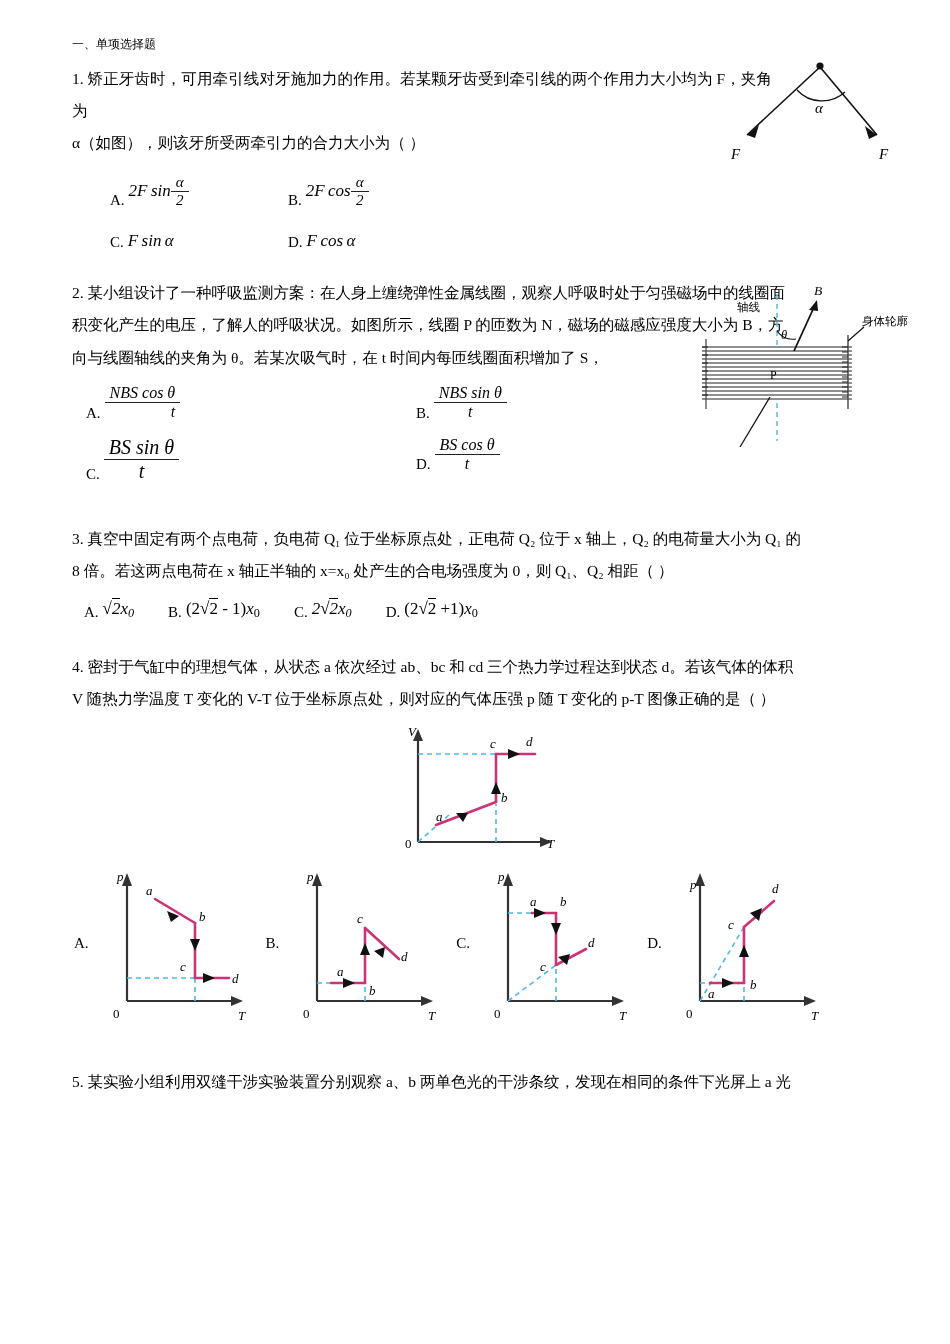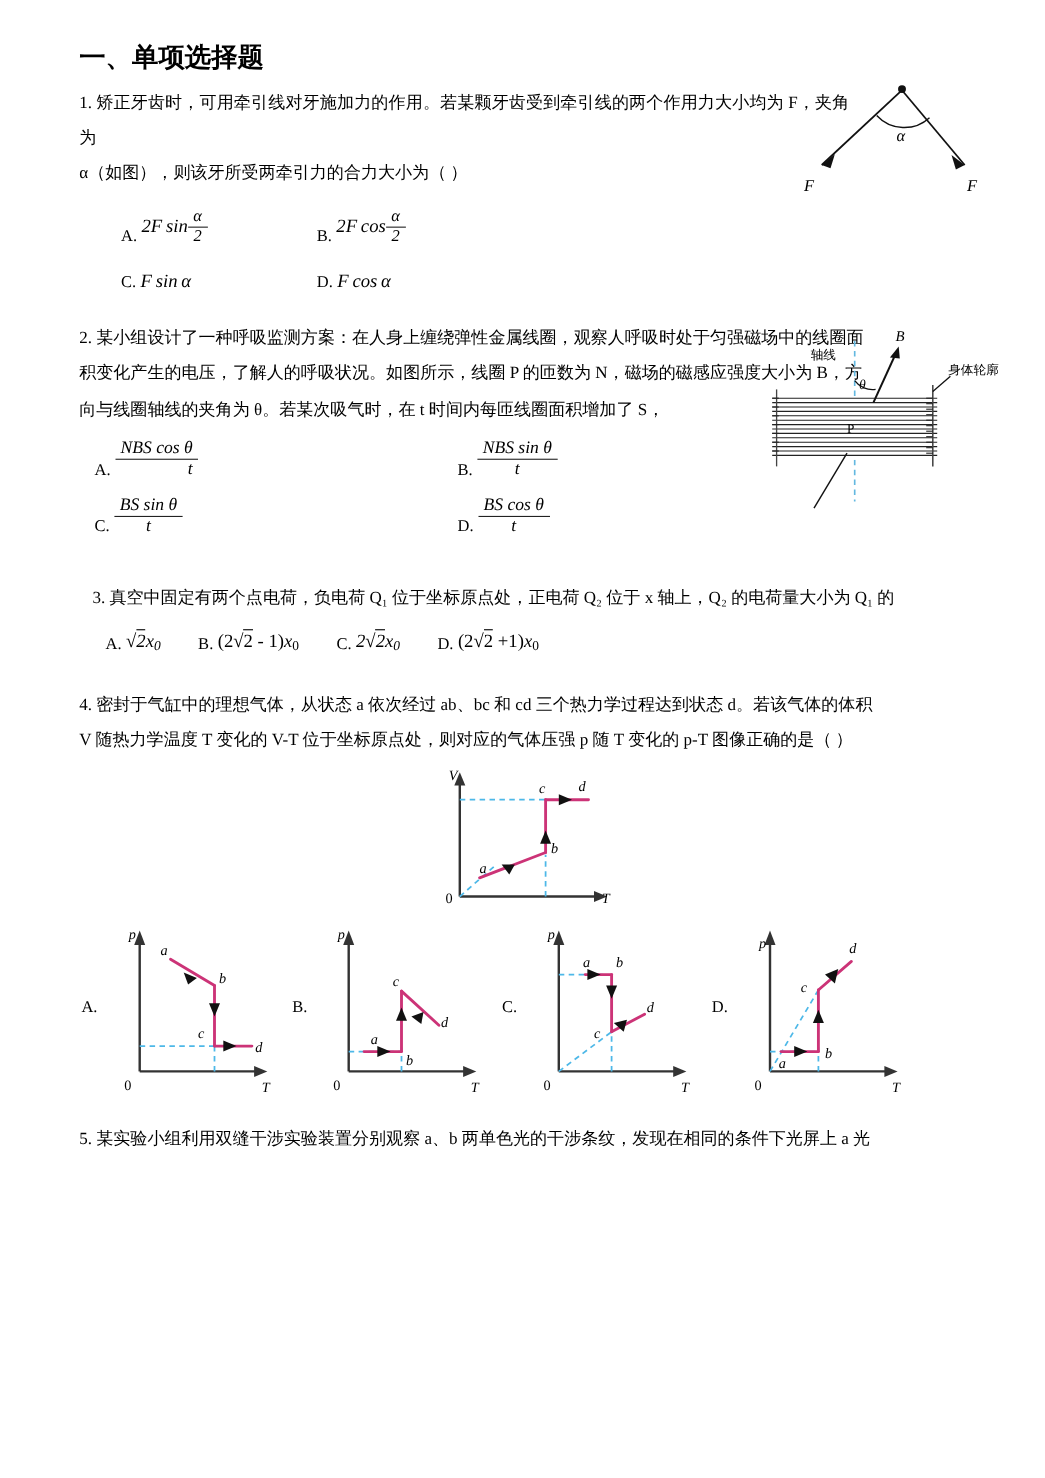--- a/index.html
+++ b/index.html
@@ -16,21 +16,21 @@
 
   .doc-title {
     text-align:center;
     font-size:25px;
     font-weight:bold;
     letter-spacing:1px;
     margin:72px 0 0 0;
     font-family:"Liberation Sans","DejaVu Sans",sans-serif;
   }
   .section-head {
-    font-size:24px; font-weight:bold; margin:36px 0 10px 0;
+    font-size:12px; font-weight:normal; margin:36px 0 10px 0;
     font-family:"Liberation Sans","DejaVu Sans",sans-serif;
   }
   .qtext {
     font-size:15.5px; line-height:2.08; text-align:justify;
     margin:0; padding:0;
   }
   .q-block { position:relative; margin-top:6px; }
   i, .it { font-style:italic; }
   .sub { font-size:0.72em; vertical-align:-0.25em; }
 
@@ -128,21 +128,21 @@
         <span class="frac math" style="font-size:16px;">
           <span class="num">NBS sin θ</span>
           <span class="den">t</span>
         </span>
       </div>
     </div>
 
     <div class="opt-row" style="margin-top:14px; padding-left:14px;">
       <div class="opt" style="width:330px;">
         <span class="lab">C.</span>
-        <span class="frac math" style="font-size:16px;">
+        <span class="frac math" style="font-size:20px;">
           <span class="num">BS sin θ</span>
           <span class="den">t</span>
         </span>
       </div>
       <div class="opt">
         <span class="lab">D.</span>
         <span class="frac math" style="font-size:16px;">
           <span class="num">BS cos θ</span>
           <span class="den">t</span>
         </span>
@@ -209,23 +209,26 @@
 
         <text x="55" y="42" font-size="11.5" font-family="Liberation Sans, sans-serif">轴线</text>
         <text x="132" y="26" font-size="13.5" font-style="italic" font-family="Liberation Serif, serif">B</text>
         <text x="99" y="70" font-size="12.5" font-style="italic" font-family="Liberation Serif, serif">θ</text>
         <text x="180" y="56" font-size="11.5" font-family="Liberation Sans, sans-serif">身体轮廓</text>
         <text x="88" y="110" font-size="12" font-family="Liberation Serif, serif">P</text>
       </svg>
     </div>
   </div>
 
-  <div class="q-block" style="margin-top:40px;margin-left:12px;">
+  <div class="q-block" style="margin-top:40px;">
     <div class="qtext" style="width:806px;">
       <span>3. 真空中固定有两个点电荷，负电荷 Q₁ 位于坐标原点处，正电荷 Q₂ 位于 x 轴上，Q₂ 的电荷量大小为 Q₁ 的</span>
+    </div>
+    <div class="qtext" style="width:806px;">
+      <span>8 倍。若这两点电荷在 x 轴正半轴的 x=x₀ 处产生的合电场强度为 0，则 Q₁、Q₂ 相距（     ）</span>
     </div>
     <div class="opt-row" style="margin-top:12px; padding-left:12px; align-items:flex-end;">
       <div class="opt">
         <span class="lab">A.</span>
         <span class="math">√<span style="border-top:1px solid #000;">2</span><i>x</i><span class="sub">0</span></span>
       </div>
       <div class="opt" style="margin-left:34px;">
         <span class="lab">B.</span>
         <span class="math upr">(2√<span style="border-top:1px solid #000;">2</span> - 1)<i>x</i><span class="sub">0</span></span>
       </div>
@@ -398,19 +401,19 @@
           <text x="44" y="137" font-size="13" font-style="italic" font-family="Liberation Serif, serif">a</text>
           <text x="86" y="128" font-size="13" font-style="italic" font-family="Liberation Serif, serif">b</text>
           <text x="64" y="68" font-size="13" font-style="italic" font-family="Liberation Serif, serif">c</text>
           <text x="108" y="32" font-size="13" font-style="italic" font-family="Liberation Serif, serif">d</text>
         </svg>
       </div>
 
     </div>
   </div>
 
-  <div class="q-block" style="margin-top:21px;">
+  <div class="q-block" style="margin-top:40px;">
     <div class="qtext" style="width:806px;">
       <span>5. 某实验小组利用双缝干涉实验装置分别观察 a、b 两单色光的干涉条纹，发现在相同的条件下光屏上 a 光</span>
     </div>
   </div>
 
 </div>
 
 </body></html>

